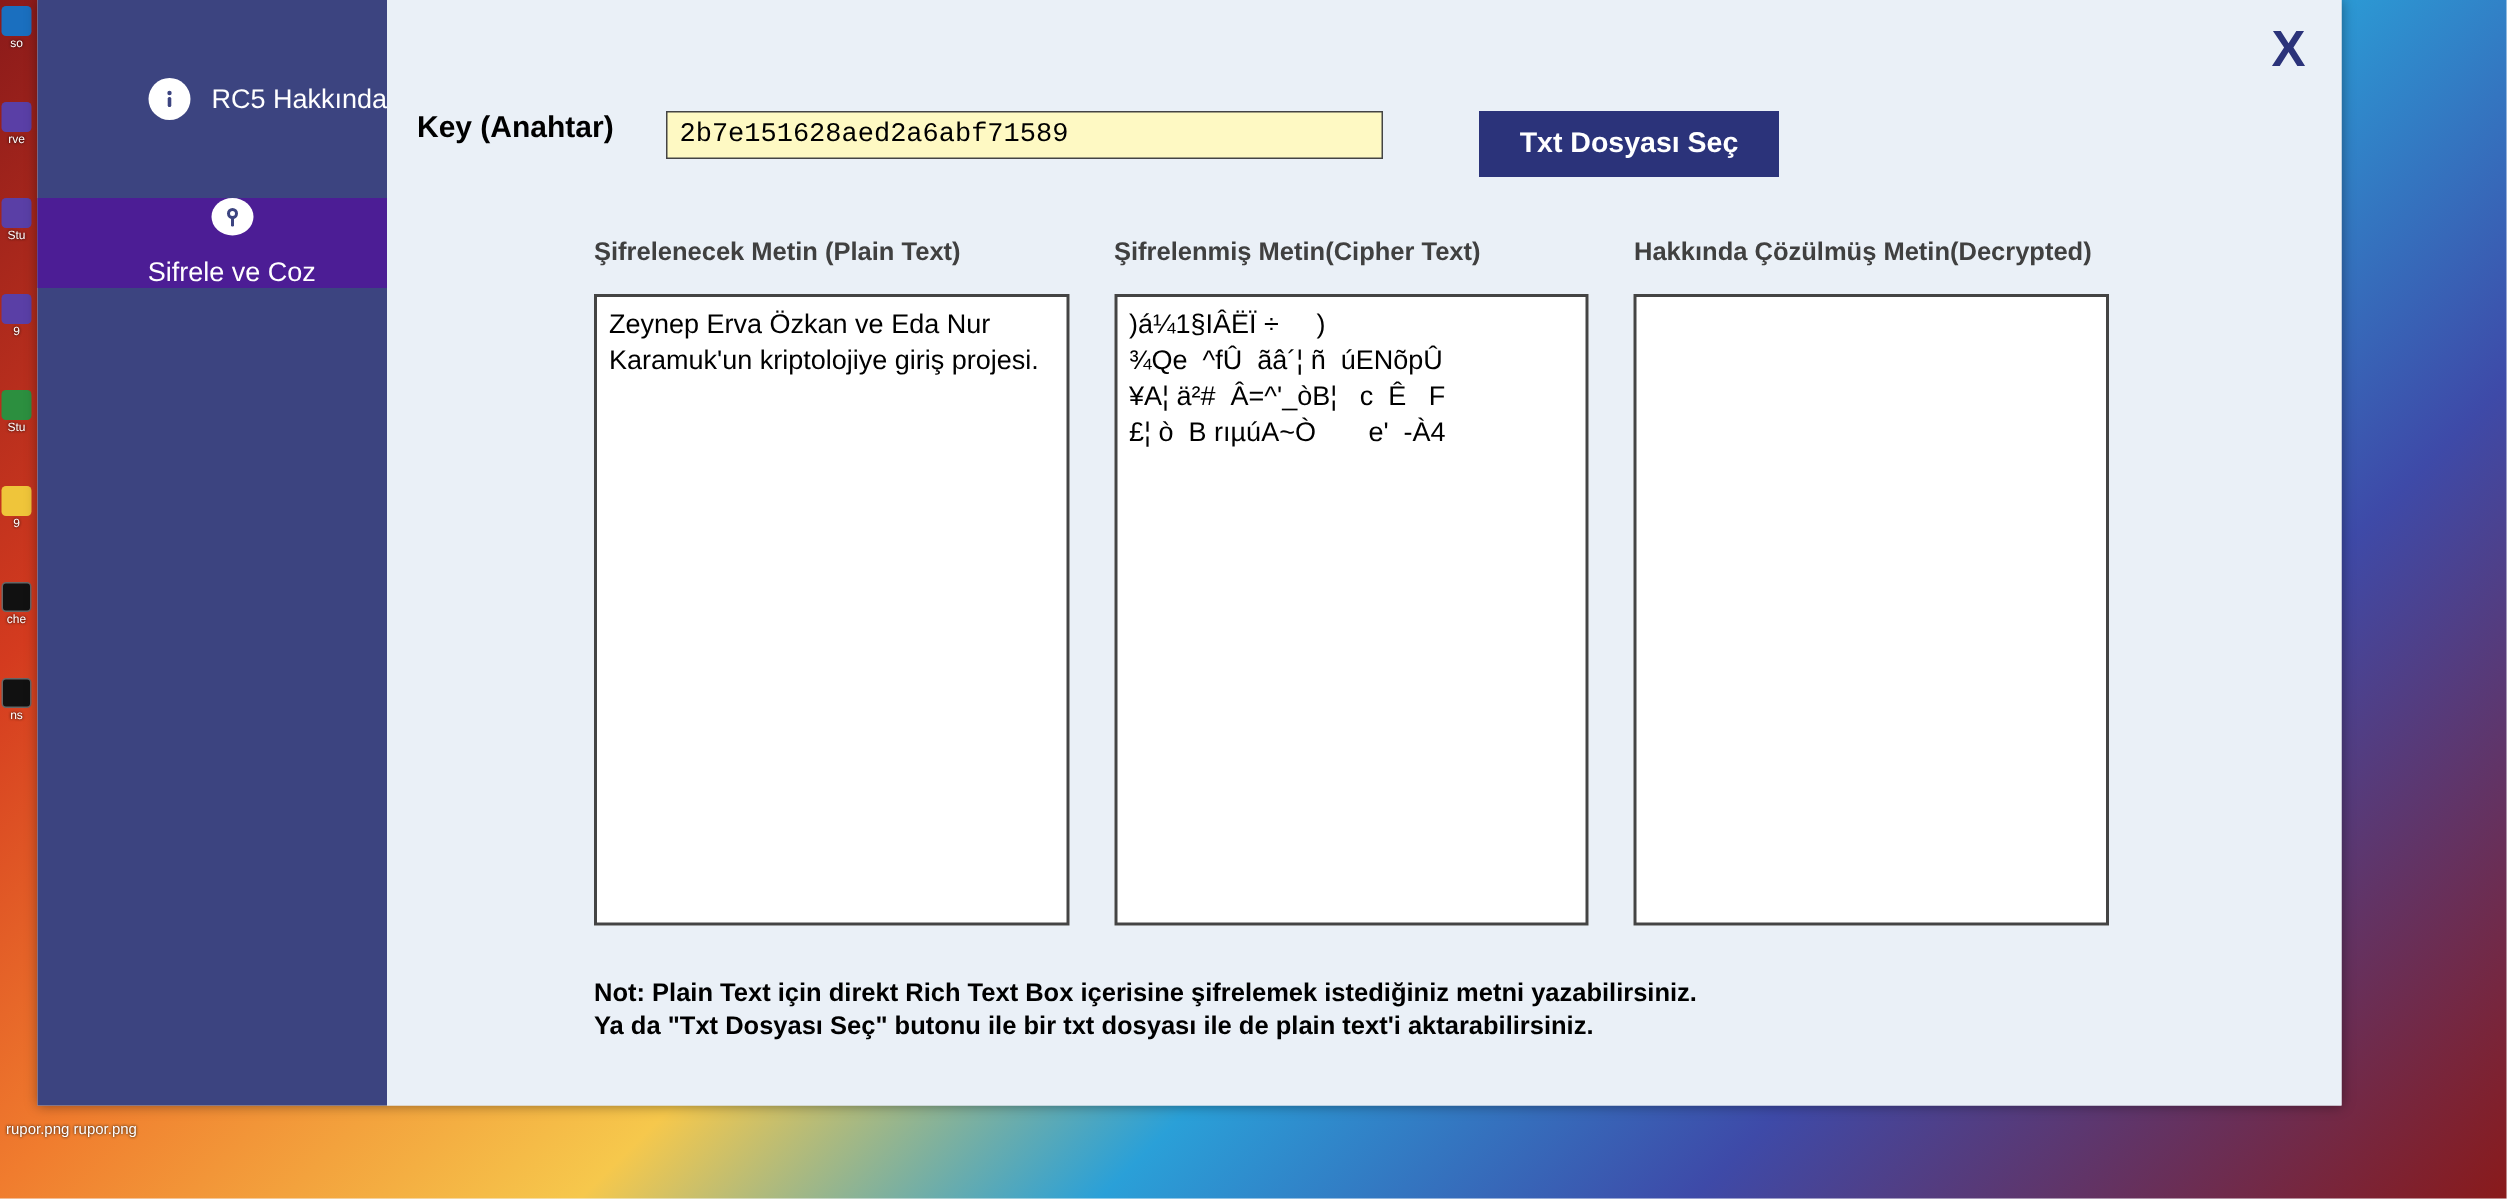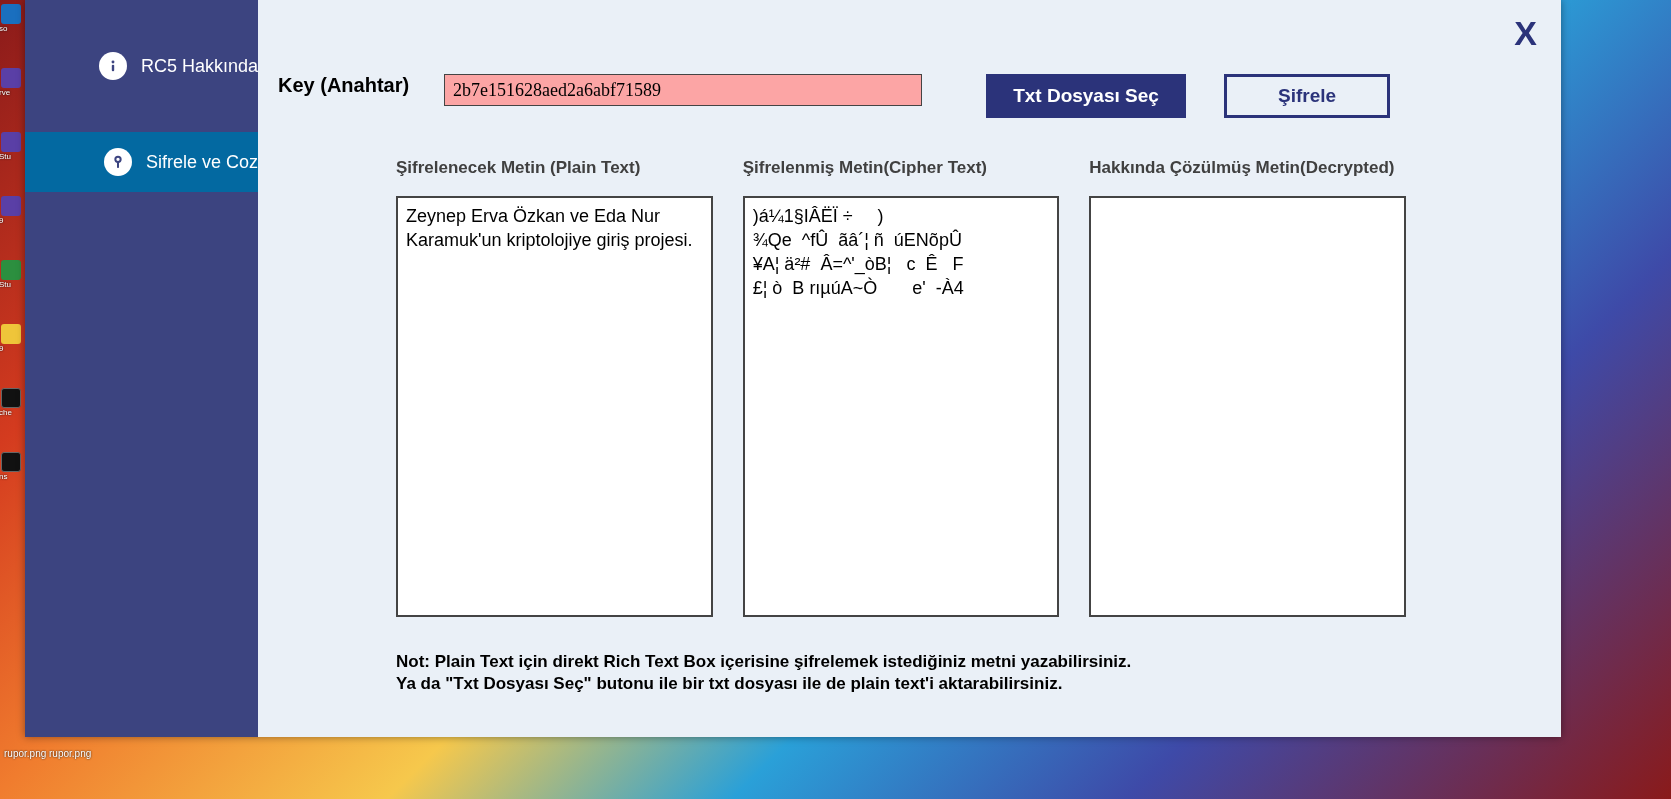--- a/index.html
+++ b/index.html
@@ -16,21 +16,21 @@
     display: flex; flex-direction: column; gap: 22px; padding-top: 4px;
   }
   .desktop-icons .ic {
     width: 22px; height: 42px;
     display:flex; flex-direction:column; align-items:center; justify-content:flex-start;
   }
   .desktop-icons .sq {
     width: 20px; height: 20px; border-radius:3px;
   }
   .desktop-icons .lbl {
-    color:#fff; font-size:8px; line-height:9px; text-align:left;
+    color:#fff; font-size:8px; line-height:9px; text-align:center;
     text-shadow:0 0 2px #000; width:24px; overflow:hidden;
   }
 
   
   .window {
     position:absolute; left:25px; top:0; right:110px; bottom:62px;
     background:#eaf0f7;
     box-shadow: 0 0 8px rgba(0,0,0,.4);
     display:flex;
   }
@@ -47,21 +47,21 @@
     background:rgba(255,255,255,0.18);
     display:flex; align-items:flex-start; justify-content:center;
     padding-top:24px;
     font-size:42px; font-weight:bold; letter-spacing:1px;
     color:#f2f4fa;
   }
   .nav-item {
     height:60px; display:flex; align-items:center; gap:14px;
     padding-left:26px; font-size:18px; color:#fff; cursor:pointer;justify-content:flex-end;
   }
-  .nav-item.active { background:#0369a1; }
+  .nav-item.active { background:#4c1d95;flex-direction:column; }
   .nav-gap { height:36px; }
   .nav-icon {
     width:28px; height:28px; border-radius:50%; background:#fff;
     display:flex; align-items:center; justify-content:center;
     color:#3c4480; font-weight:bold; font-size:17px;
   }
   .nav-icon svg { width:16px; height:16px; fill:#3c4480; }
 
   
   .main { flex:1; position:relative; background:#eaf0f7; }
@@ -71,23 +71,23 @@
     font-size:34px; font-weight:bold; color:#2b337a; cursor:pointer;
     font-family: Arial, sans-serif;
   }
 
   .key-row {
     position:absolute; left:20px; right:24px; top:74px; height:44px;
     display:flex; align-items:flex-start; gap:16px;
   }
   .key-label { font-size:20px; font-weight:bold; color:#000; width:150px; }
   .key-input {
-    flex: 0 0 478px; height:32px; border:1px solid #444; background:#fca5a5;
+    flex: 0 0 478px; height:32px; border:1px solid #444; background:#fef9c3;
     font-size:18px; padding:2px 8px;
-    font-family: Liberation Serif, serif;
+    font-family: Liberation Mono, monospace;
   }
   .btn {
     height:44px; display:flex; align-items:center; justify-content:center;
     font-size:19px; font-weight:bold; cursor:pointer;
     font-family: "Century Gothic","Futura","Trebuchet MS",Arial,sans-serif;
   }
   .btn-primary { background:#2b337a; color:#fff; border:none; width:200px; }
   .btn-outline { background:#eaf0f7; color:#2b337a; border:3px solid #2b337a; width:166px; }
 
   
@@ -185,21 +185,20 @@
   <div class="main">
 
     <div class="close-btn">X</div>
 
     <div class="key-row">
       <div class="key-label">Key (Anahtar)</div>
       <input class="key-input" type="text" value="2b7e151628aed2a6abf71589" style="">
       <div style="flex:0 0 32px"></div>
       <button class="btn btn-primary">Txt Dosyası Seç</button>
       <div style="flex:0 0 6px"></div>
-      <button class="btn btn-outline">Şifrele</button>
       <div style="flex:0 0 6px"></div>
     </div>
 
     <div class="cols">
       <div class="col">
         <div class="col-label">Şifrelenecek Metin (Plain Text)</div>
         <textarea class="textbox" style="">Zeynep Erva Özkan ve Eda Nur Karamuk'un kriptolojiye giriş projesi.</textarea>
       </div>
       <div class="col">
         <div class="col-label">Şifrelenmiş Metin(Cipher Text)</div>

